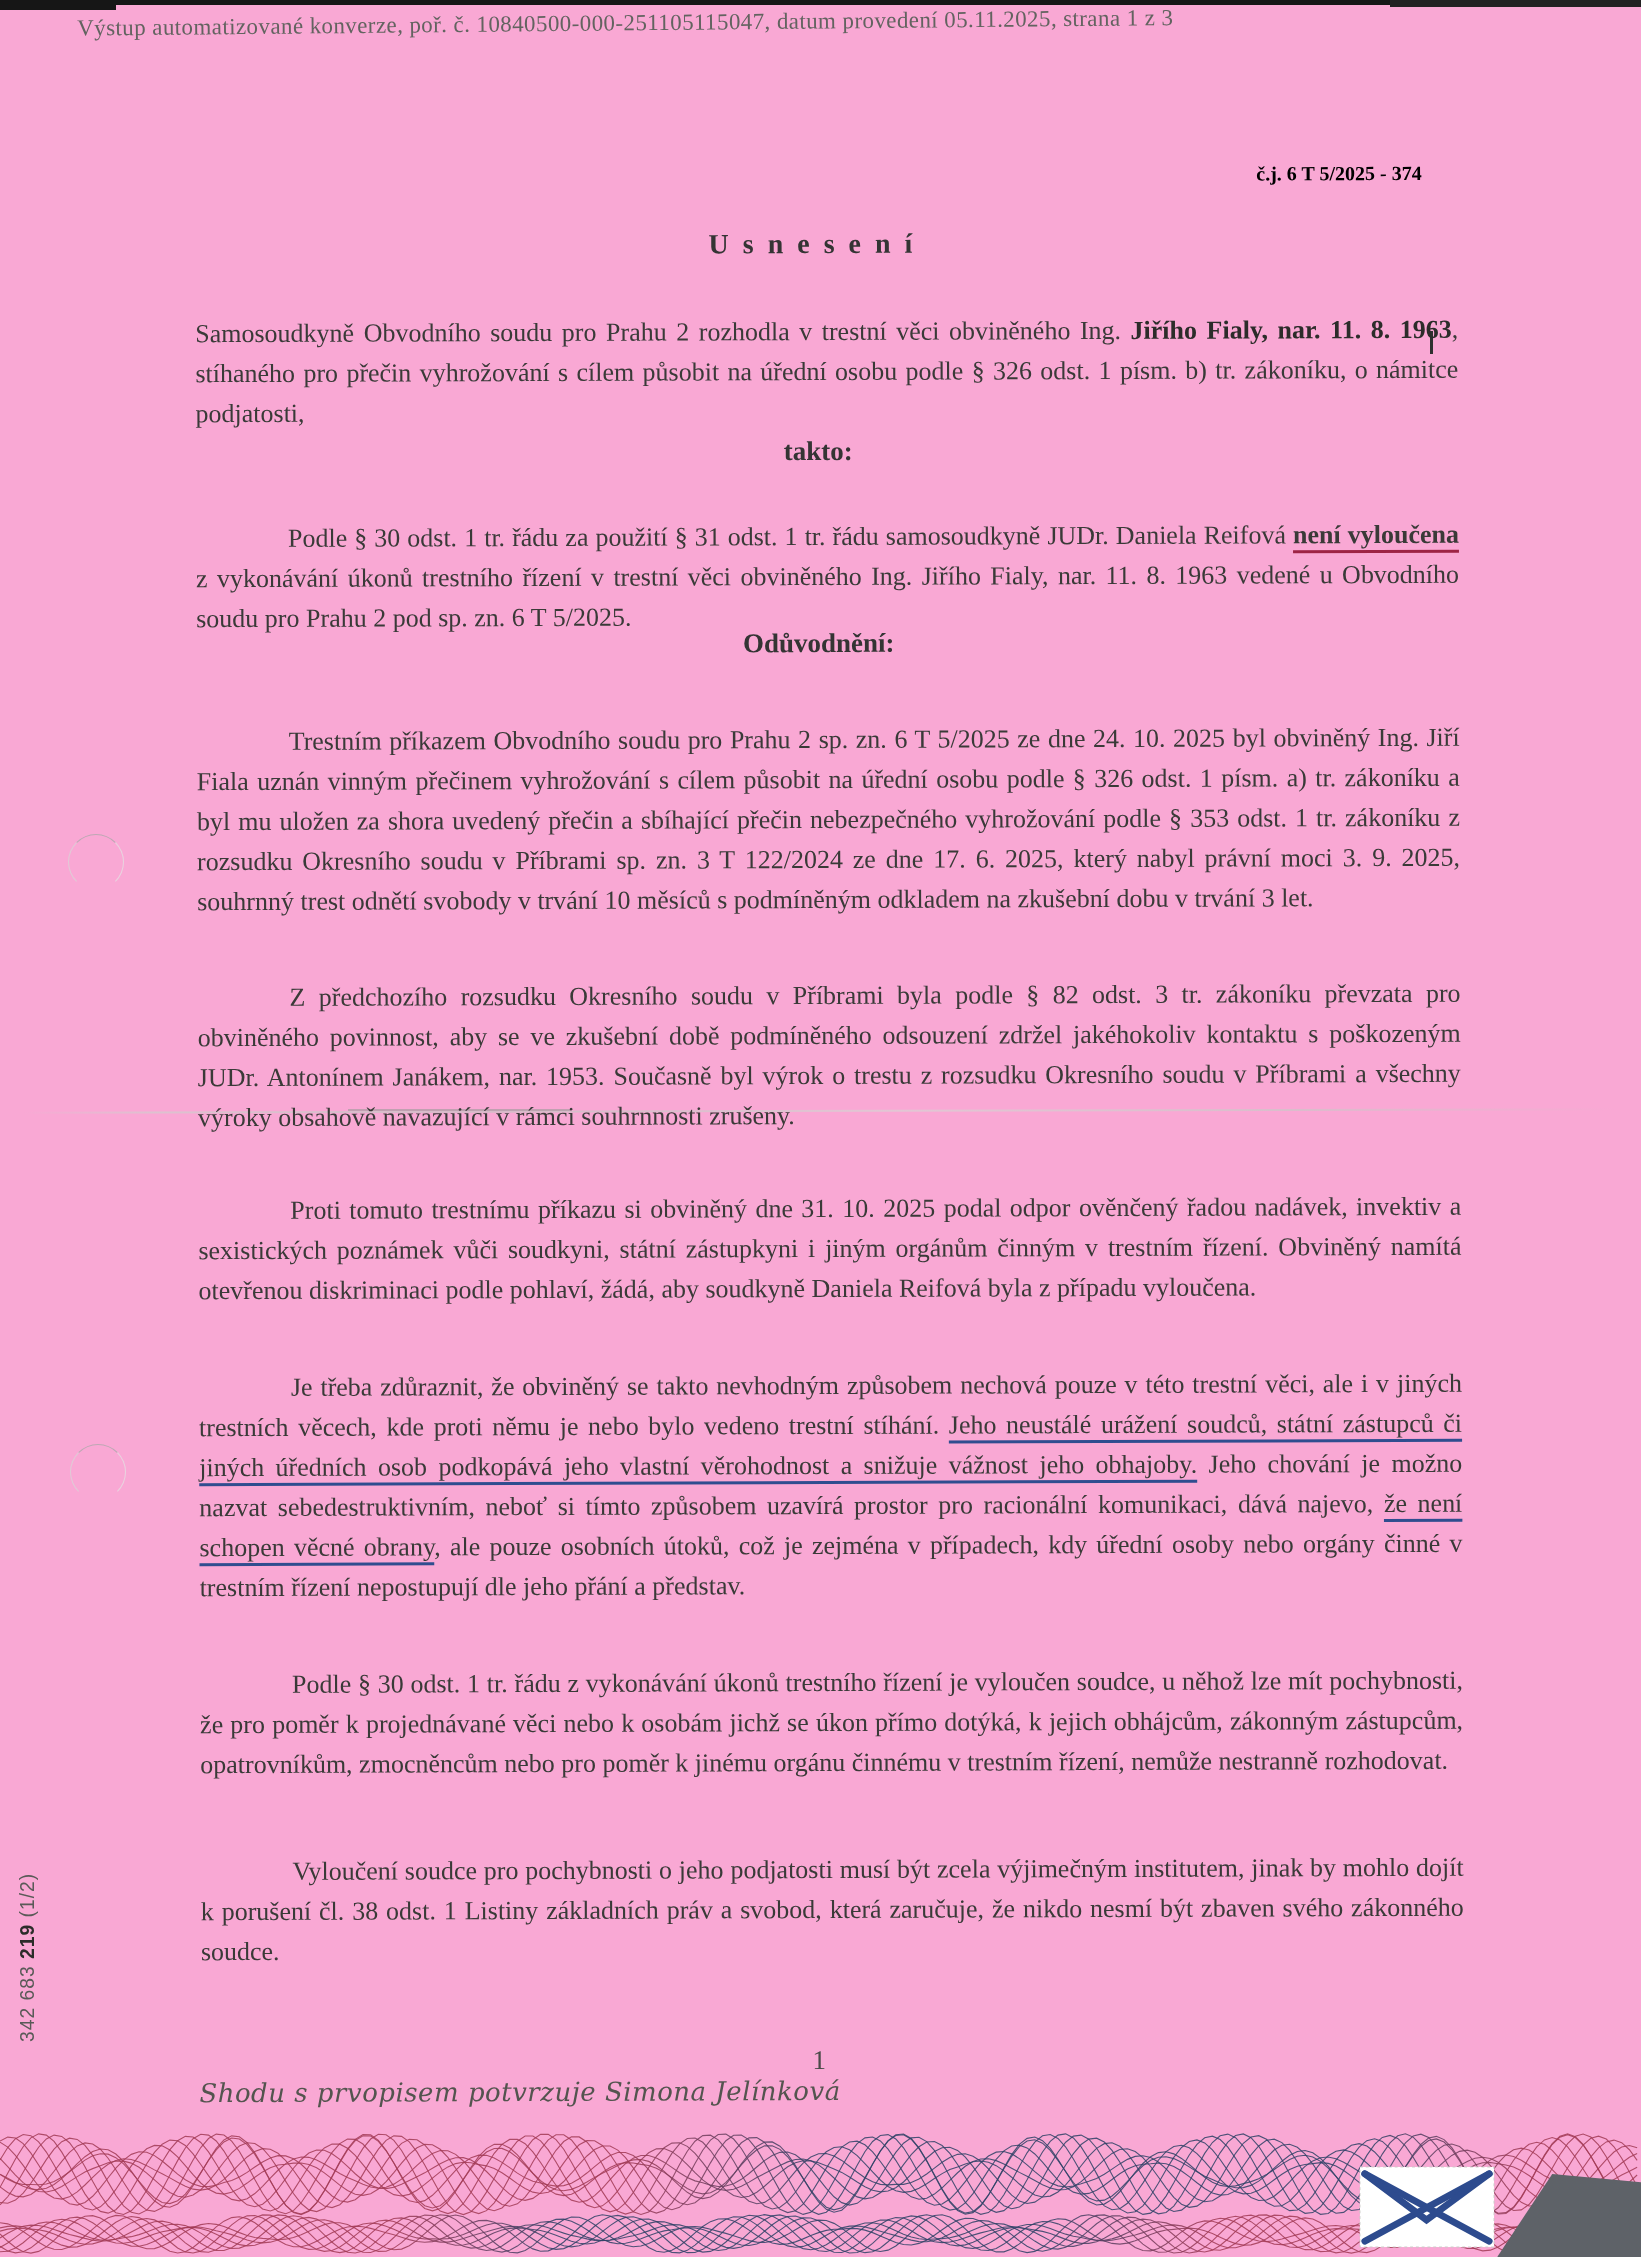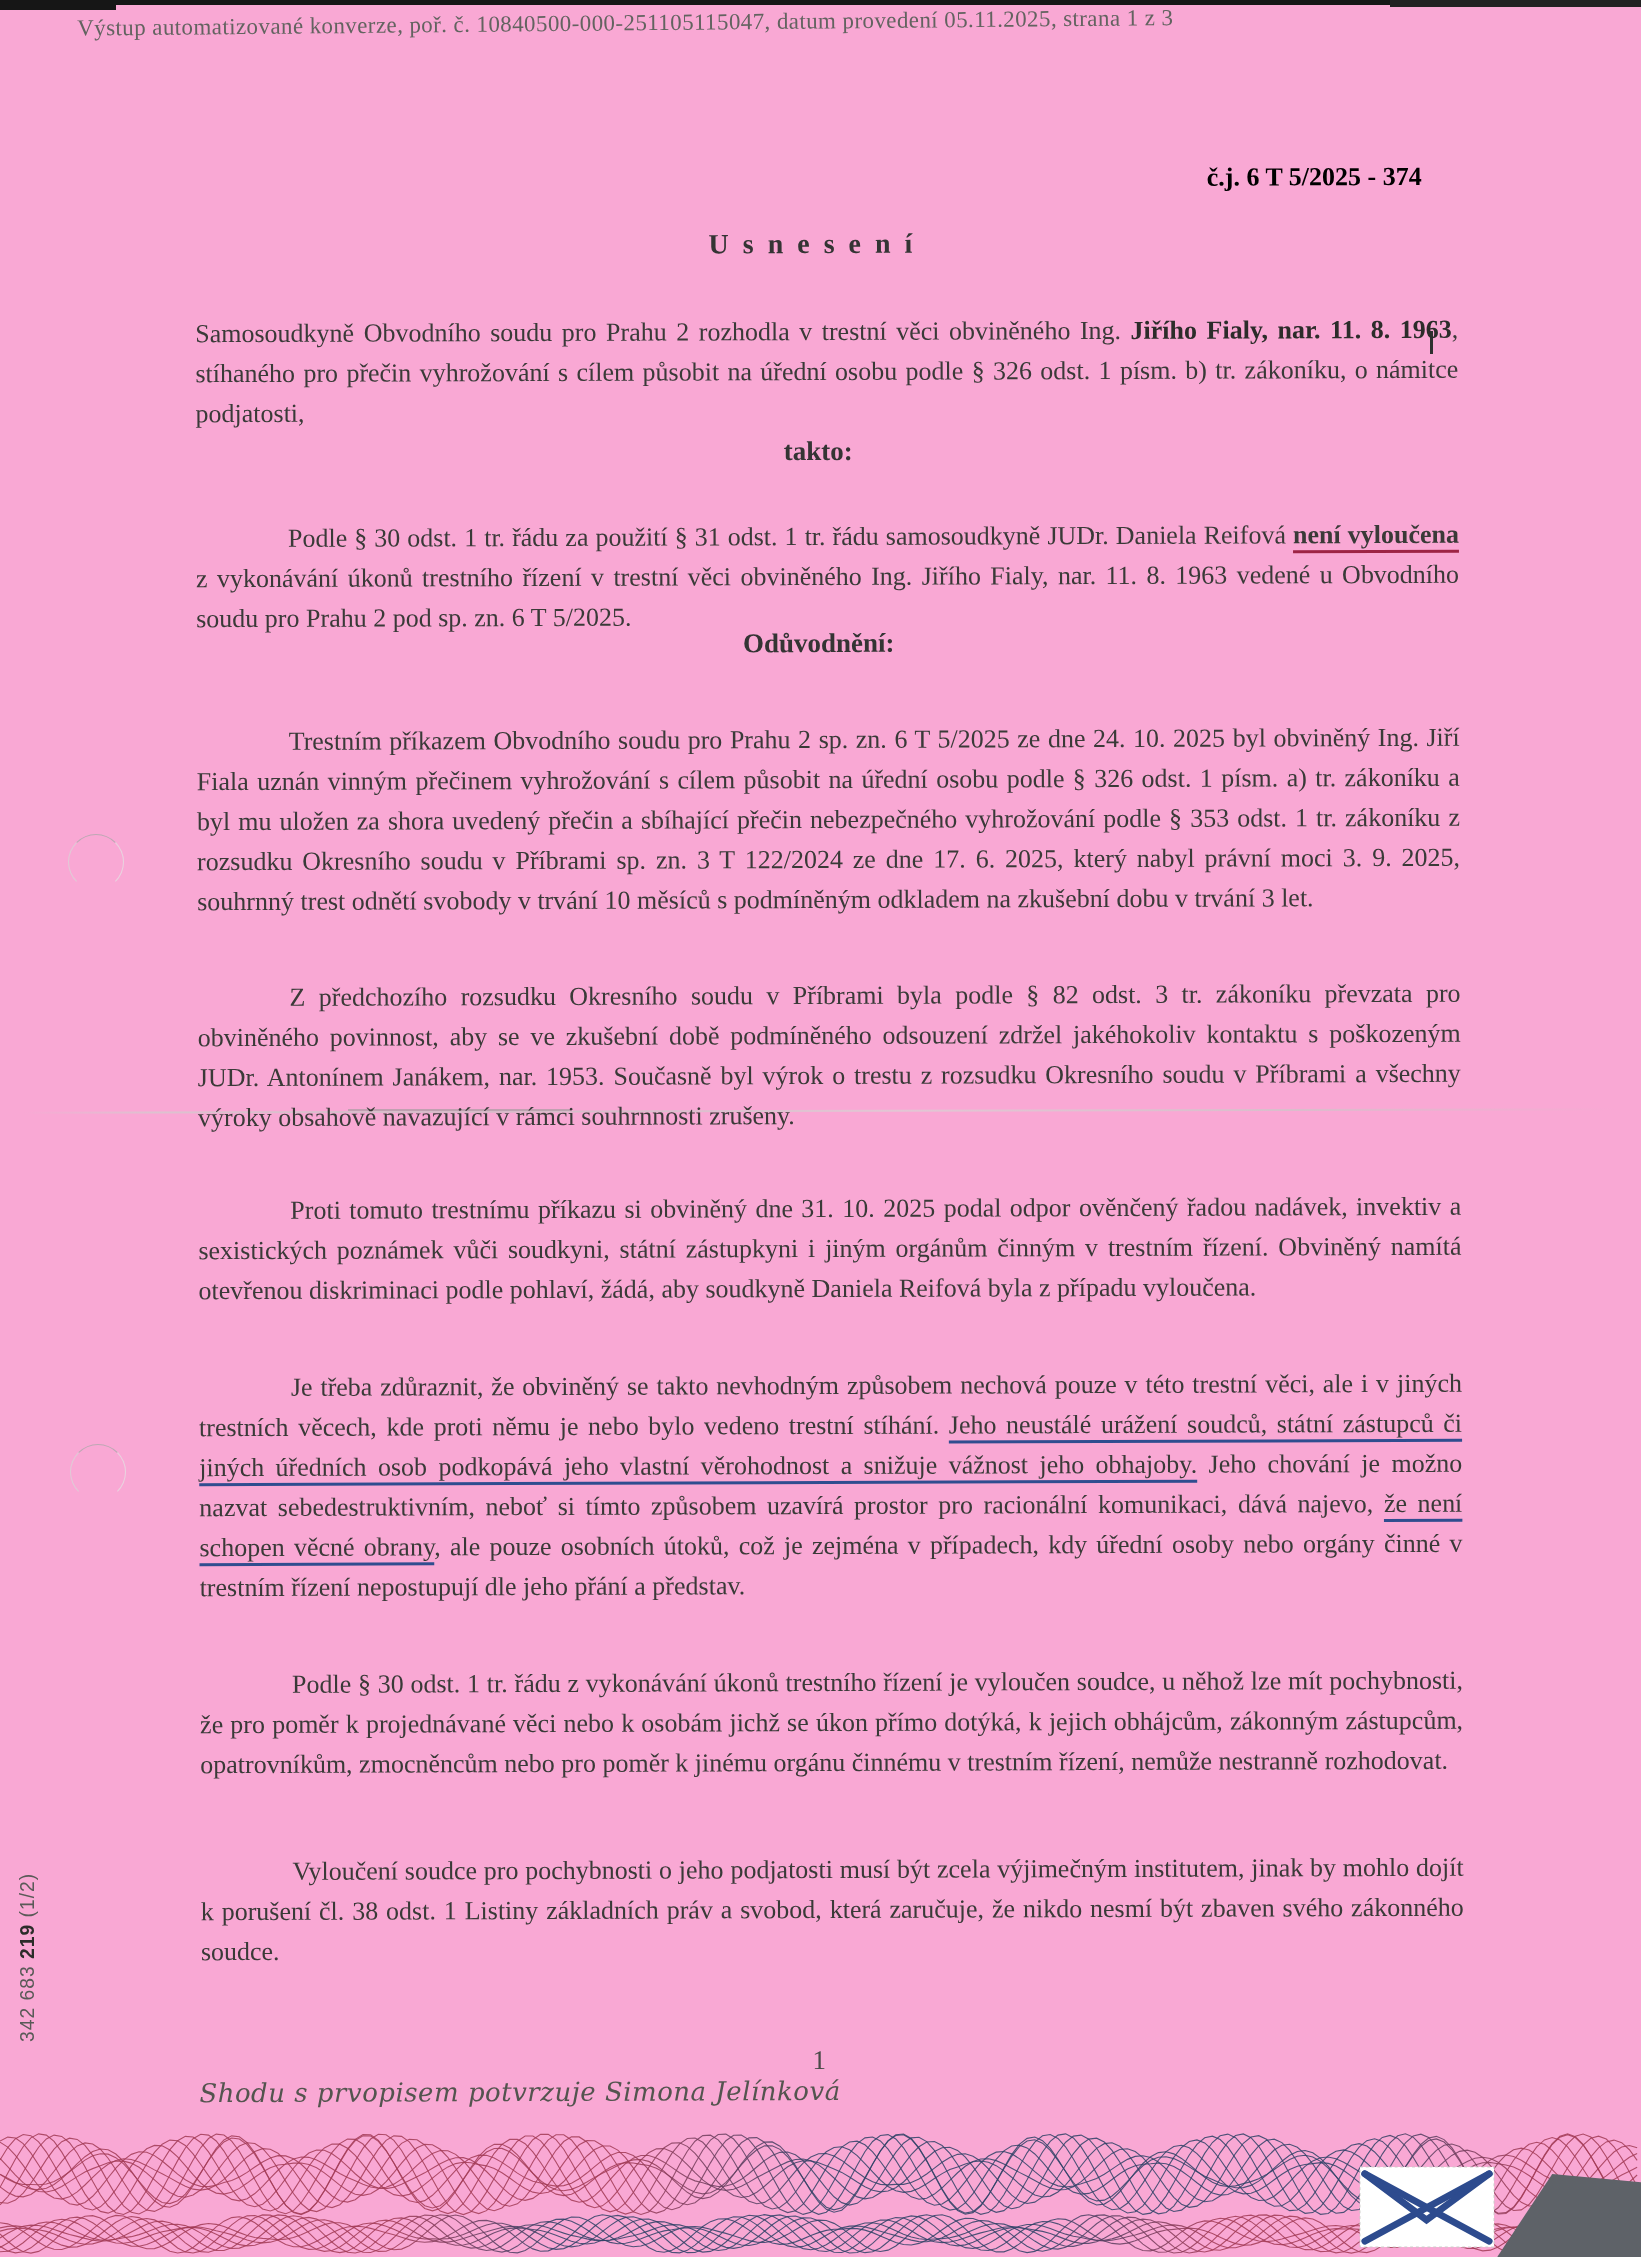--- a/index.html
+++ b/index.html
@@ -29,21 +29,21 @@
   .corner-shadow::before{content:"";position:absolute;left:0;top:0;width:9.7px;height:100%;background:#b9bec2;
     clip-path:polygon(0 0,100% 0,100% 100%,60% 100%);}
 
   
   .scan-banner{
     position:absolute;left:81px;top:12.6px;width:1468px;
     font-size:23px;color:#636360;letter-spacing:0.4px;
     transform:rotate(-0.35deg);transform-origin:left top;white-space:nowrap;
   }
 
-  .case-number{position:absolute;right:216px;top:164px;font-size:26px;font-weight:bold;color:#33333
+  .case-number{position:absolute;right:216px;top:164px;font-size:20px;font-weight:bold;color:#33333
 1;}
   .doc-title{position:absolute;left:0;top:228px;width:1641px;text-align:center;
     font-size:28px;font-weight:bold;letter-spacing:.5em;margin-right:-.5em;color:#343434;}
 
   .heading{position:absolute;left:0;width:1641px;text-align:center;
     font-size:27px;font-weight:bold;color:#343434;}
   #heading-takto{top:436px;}
   #heading-oduvodneni{top:628px;}
 
   .para{

